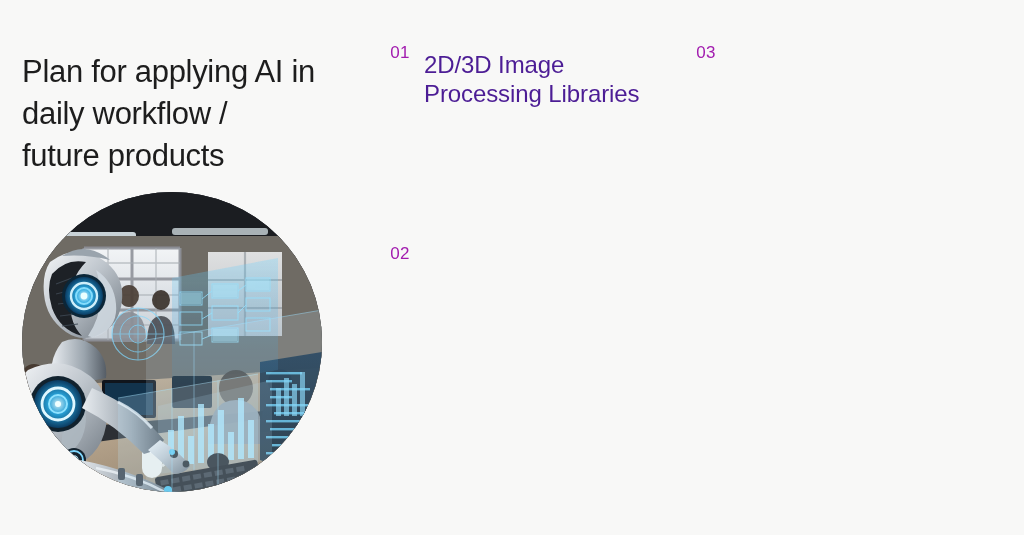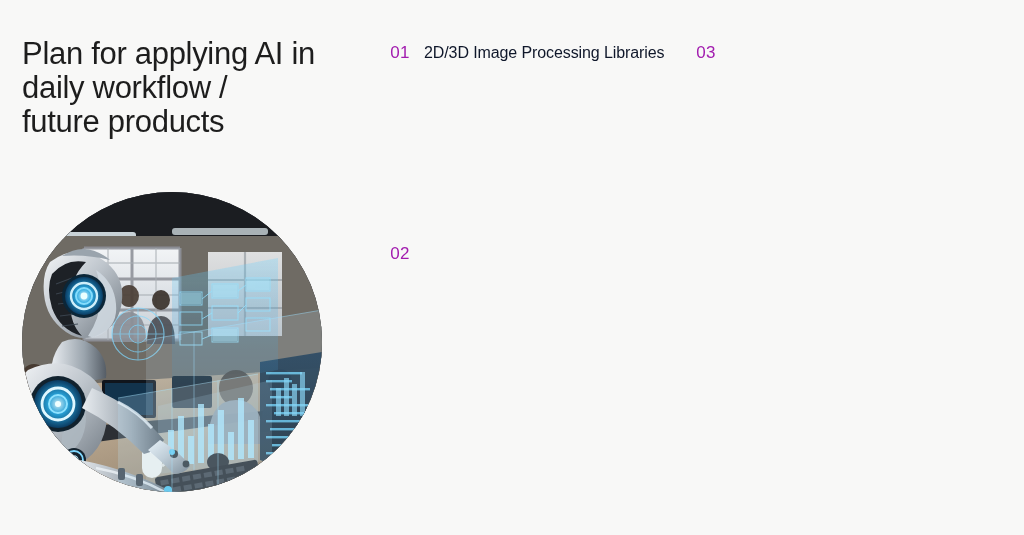--- a/index.html
+++ b/index.html
@@ -18,24 +18,24 @@
   .slide {
     position: absolute;
     inset: 0;
     background: #f8f8f7;
   }
 
   
   .title {
     position: absolute;
     left: 22px;
-    top: 16px;
+    top: 30px;
     width: 330px;
     font-size: 31px;
-    line-height: 34px;
+    line-height: 42px;
     font-weight: 400;
     letter-spacing: -0.3px;
     color: #1d1d1d;
     white-space: pre-line;
   }
 
   
   .item {
     position: absolute;
     display: flex;
@@ -50,26 +50,27 @@
     width: 48px;
     font-size: 17px;
     line-height: 29px;
     color: #a21caf;
     font-weight: 400;
     letter-spacing: 0.2px;
     text-align: center;
   }
   .item-text {
     flex: 1 1 auto;
-    font-size: 16px;
+    font-size: 24px;
     line-height: 29px;
-    color: #0f172a;
+    color: #4c1d95;
     font-weight: 400;
     white-space: pre-line;
     letter-spacing: -0.1px;
+    margin-top: 12px;
   }
 
   
   .photo {
     position: absolute;
     left: 22px;
     top: 192px;
     width: 300px;
     height: 300px;
     border-radius: 50%;

